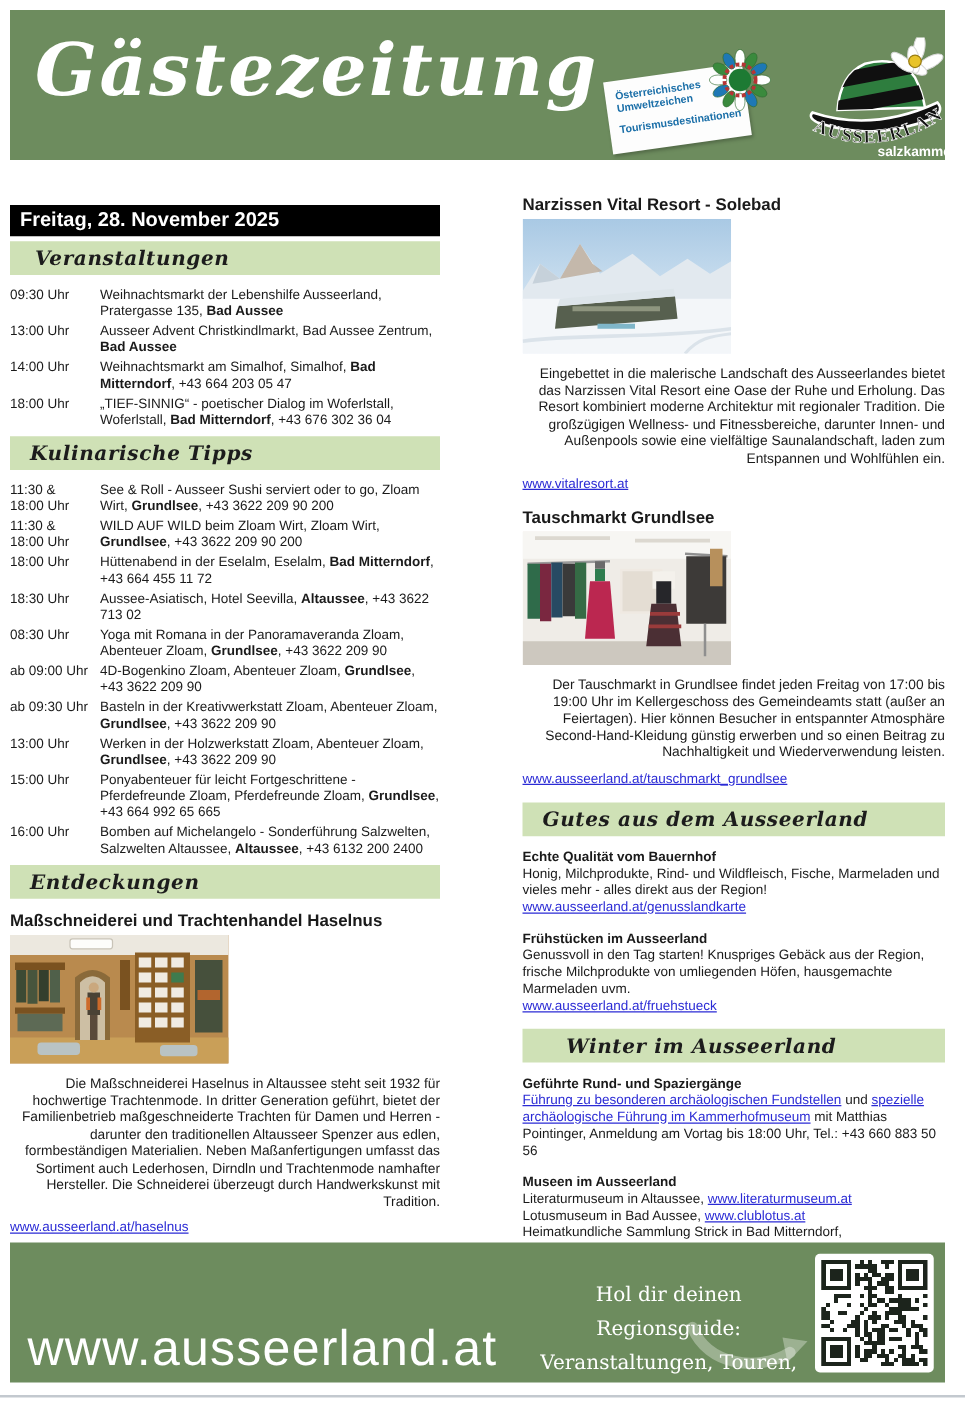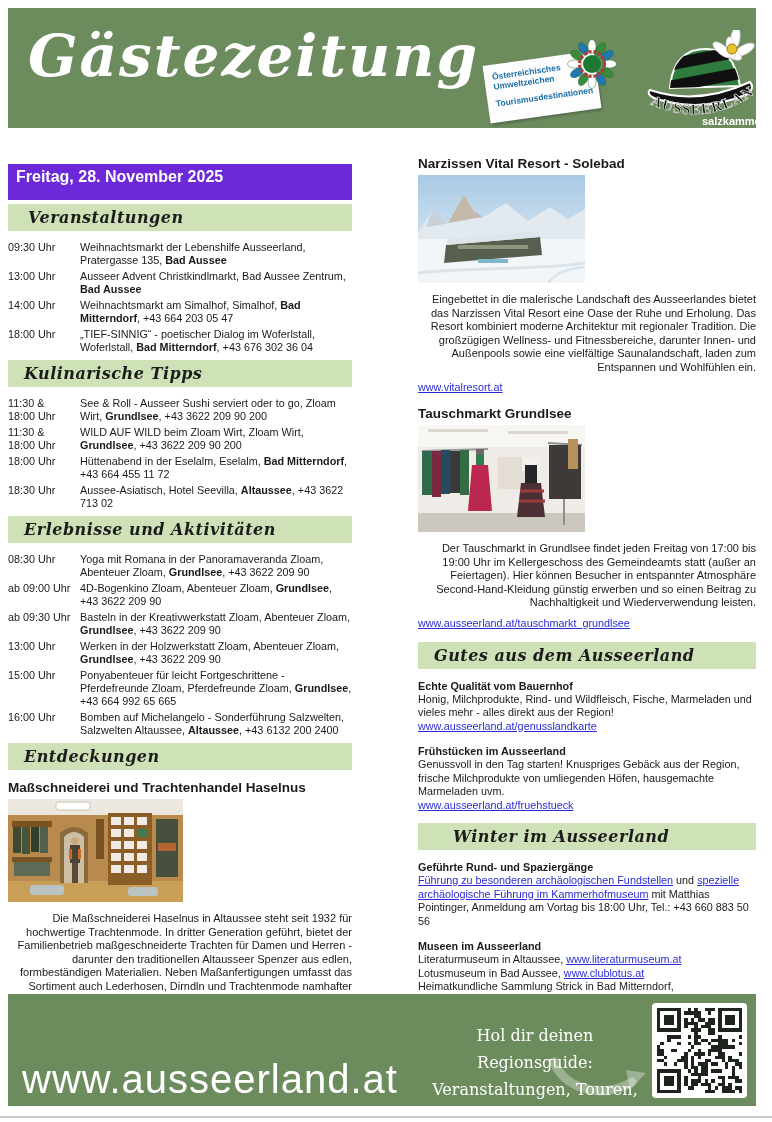--- a/index.html
+++ b/index.html
@@ -18,21 +18,21 @@
   .uz-badge { position:absolute; left:478px; top:50px; width:112px; height:58px; background:#fdfdfd;
     transform:rotate(-8deg); box-shadow:1px 2px 3px rgba(0,0,0,.25); padding:7px 6px 0 8px; }
   .uz-badge .uz-line { font-size:8.5px; font-weight:bold; color:#1b6fa8; line-height:10px; }
   .uz-badge .uz-line3 { margin-top:7px; }
   .uz-icon { position:absolute; left:558px; top:30px; }
   .brand-logo { position:absolute; left:634px; top:22px; }
   
   .col-left  { position:absolute; left:8px;  top:164px; width:344px; }
   .col-right { position:absolute; left:418px; top:156px; width:338px; }
   .date-bar {
-    height:36px; background:#6d28d9; color:#fff; font-weight:bold; font-size:16px;
+    height:25px; background:#000000; color:#fff; font-weight:bold; font-size:16px;
     line-height:25px; padding-left:8px; margin-bottom:4px;
   }
   .section-bar {
     height:27px; background:#cfe1b6; color:#1c1c1c;
     font-family:"DejaVu Serif", serif; font-style:italic; font-weight:bold;
     font-size:16px; line-height:27px; padding-left:16px; letter-spacing:.5px;
     margin:6px 0 10px 0;
   }
   .col-left .section-bar:first-of-type { margin-top:0; }
   .event-list { margin-bottom:2px; }
@@ -167,21 +167,20 @@
           </div>
           <div class="event-row">
             <div class="event-time">18:00 Uhr</div>
             <div class="event-desc"><span>Hüttenabend in der Eselalm, Eselalm, </span><span class="bold">Bad Mitterndorf</span><span>, +43 664 455 11 72</span></div>
           </div>
           <div class="event-row">
             <div class="event-time">18:30 Uhr</div>
             <div class="event-desc"><span>Aussee-Asiatisch, Hotel Seevilla, </span><span class="bold">Altaussee</span><span>, +43 3622 713 02</span></div>
           </div>
         </div>
-        <div class="section-bar" style="background: rgb(207, 225, 182);">Erlebnisse und Aktivitäten</div>
         <div class="event-list">
           <div class="event-row">
             <div class="event-time">08:30 Uhr</div>
             <div class="event-desc"><span>Yoga mit Romana in der Panoramaveranda Zloam, Abenteuer Zloam, </span><span class="bold">Grundlsee</span><span>, +43 3622 209 90</span></div>
           </div>
           <div class="event-row">
             <div class="event-time">ab 09:00 Uhr</div>
             <div class="event-desc"><span>4D-Bogenkino Zloam, Abenteuer Zloam, </span><span class="bold">Grundlsee</span><span>, +43 3622 209 90</span></div>
           </div>
           <div class="event-row">

